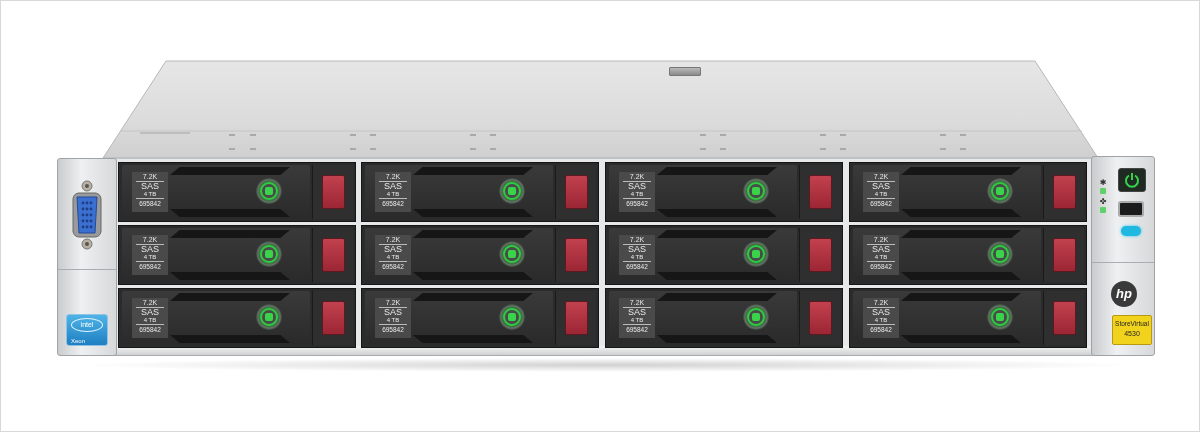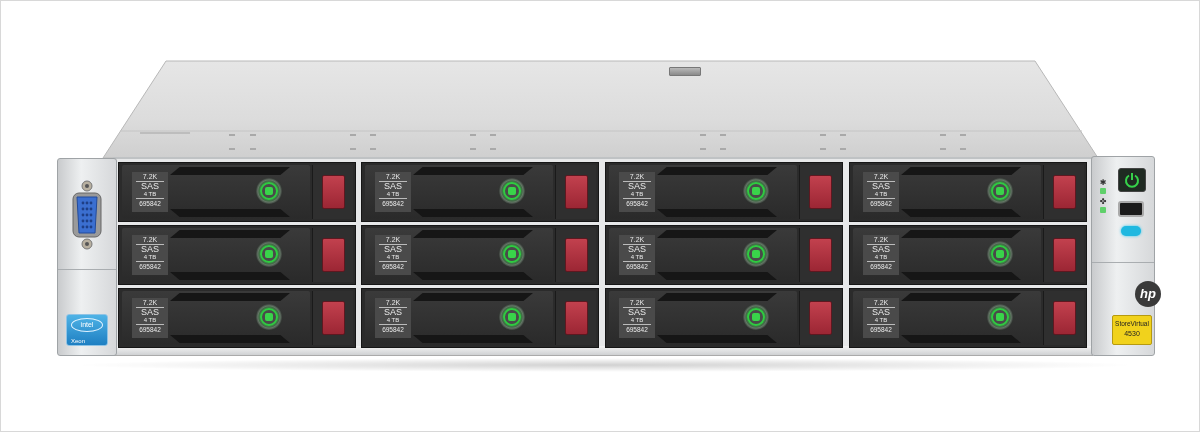--- a/index.html
+++ b/index.html
@@ -31,21 +31,21 @@
   .led .core { position:absolute; left:9px; top:9px; width:8px; height:8px; border-radius:2px; background:#39d44a; }
   .release { position:absolute; right:2px; top:2px; width:40px; height:54px; background:#2f2f2f; border-left:1px solid #1a1a1a; }
   .release .btn { position:absolute; left:9px; top:10px; width:21px; height:32px; background:linear-gradient(180deg,#c2414e,#9c2634); border:1px solid #5e1820; border-radius:2px; }
   .ctrl-leds { position:absolute; left:6px; top:22px; width:10px; }
   .ctrl-leds .sym { font-size:8px; color:#333; line-height:8px; text-align:center; }
   .ctrl-leds .dot { width:6px; height:6px; background:#5fd06a; margin:1px auto 4px; border-radius:1px; }
   .power { position:absolute; left:26px; top:11px; width:26px; height:22px; background:#1f2a22; border-radius:3px; border:1px solid #444; }
   .power svg { position:absolute; left:5px; top:3px; }
   .usb { position:absolute; left:26px; top:44px; width:26px; height:16px; background:#1b1b1b; border:2px solid #aaa; border-radius:3px; box-sizing:border-box; }
   .uid { position:absolute; left:29px; top:69px; width:20px; height:10px; background:#1fb8e0; border-radius:5px; box-shadow:0 0 3px #30c8f0; }
-  .hp-logo { position:absolute; left:19px; top:124px; width:26px; height:26px; border-radius:50%; background:#3a3a3a; color:#fff; font-size:13px; font-style:italic; line-height:26px; text-align:center; font-weight:bold;margin-left:24px; }
+  .hp-logo { position:absolute; left:19px; top:124px; width:26px; height:26px; border-radius:50%; background:#3a3a3a; color:#fff; font-size:13px; font-style:italic; line-height:26px; text-align:center; font-weight:bold; }
   .sv-badge { position:absolute; left:20px; top:158px; width:38px; height:28px; background:#f1d21c; border:1px solid #b69a10; border-radius:2px; text-align:center; color:#222; }
   .sv-badge .n1 { font-size:6.5px; line-height:10px; margin-top:3px; }
   .sv-badge .n2 { font-size:7px; line-height:9px; }
   .handle { position:absolute; left:669px; top:67px; width:30px; height:7px; background:linear-gradient(180deg,#b9b9b9,#8a8a8a); border:1px solid #777; border-radius:1px; }
 </style>
 </head>
 <body>
 
 <div class="frame"></div>
 

